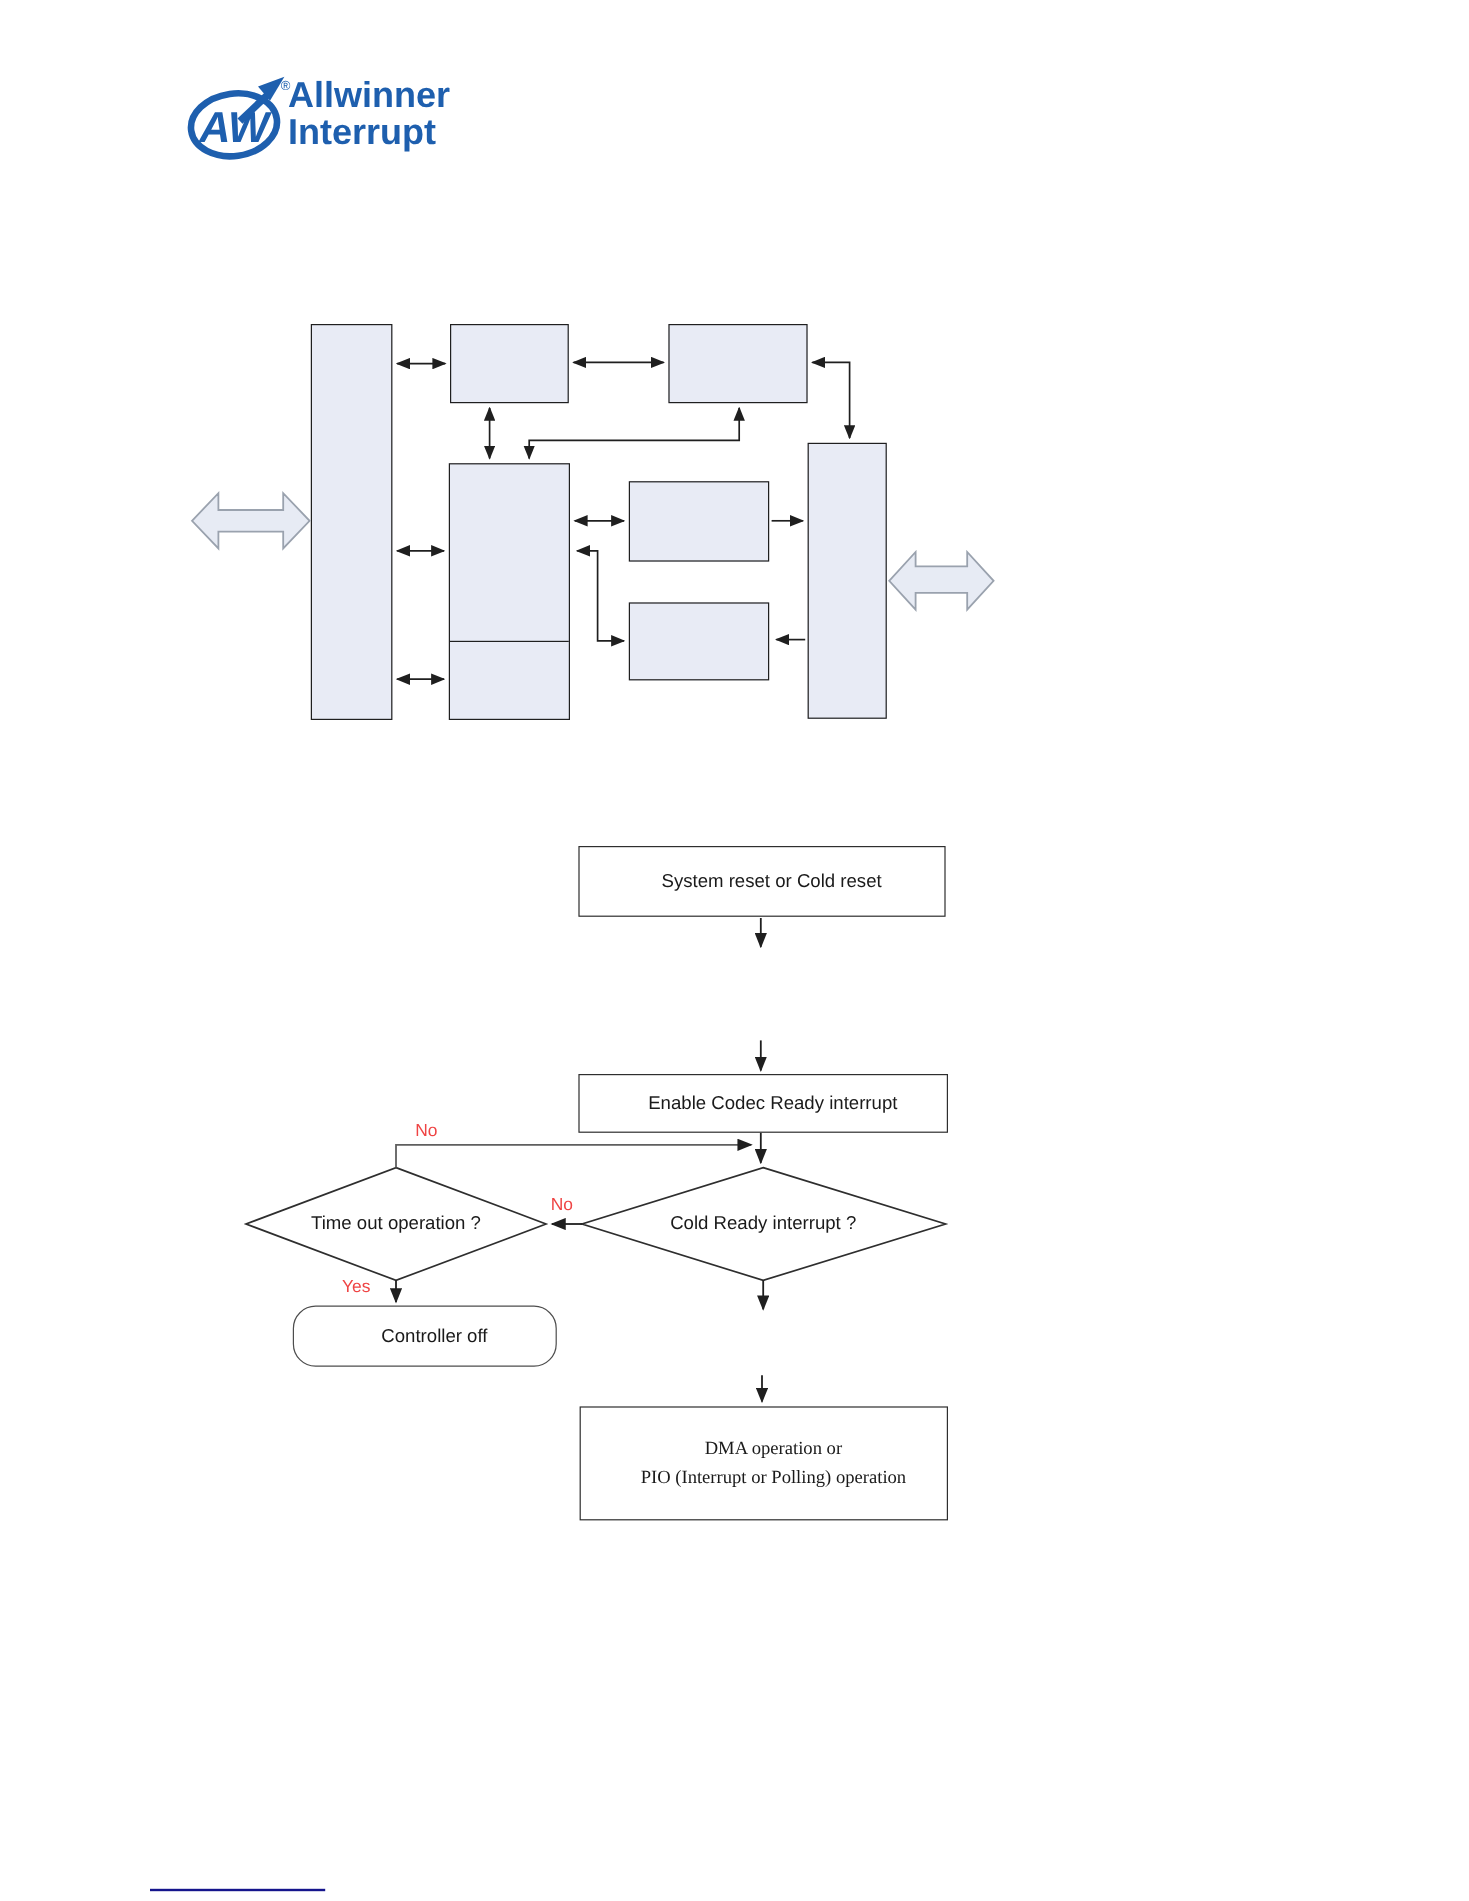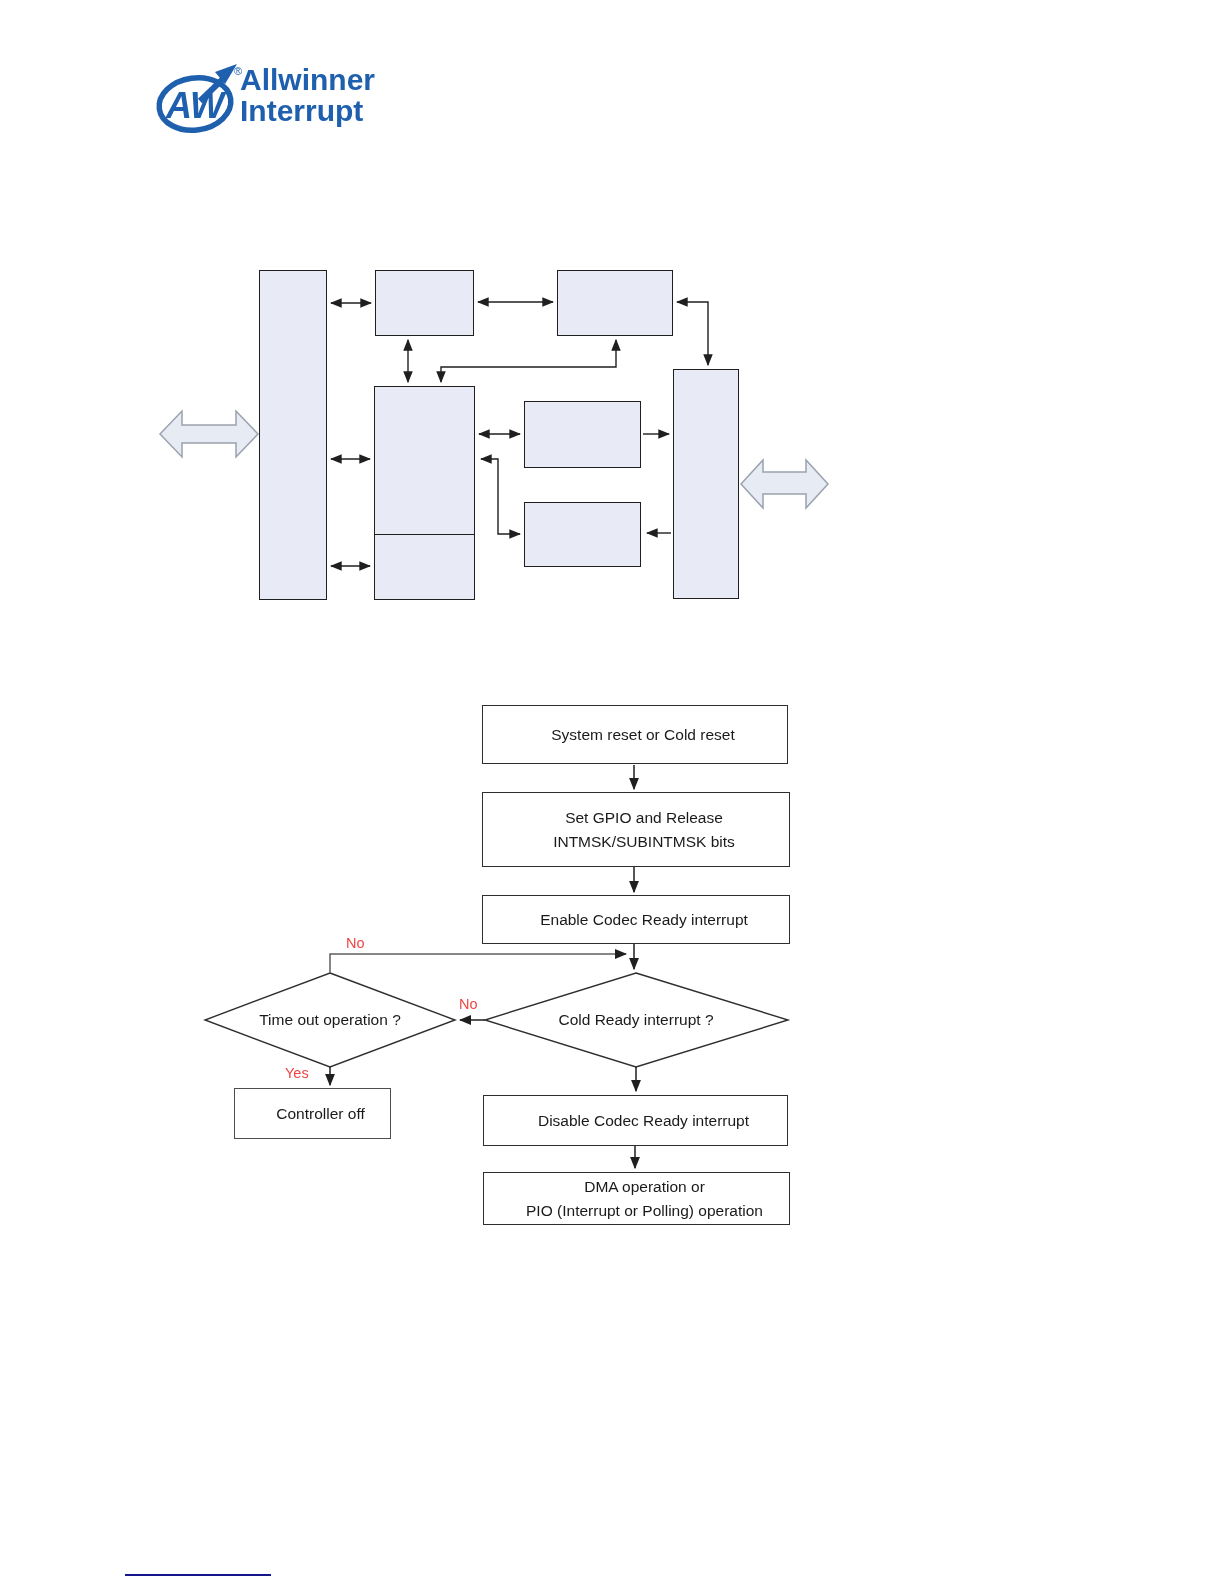--- a/index.html
+++ b/index.html
@@ -52,34 +52,27 @@
   <div class="bbox" style="left:374px;top:386px;width:101px;height:214px;">
     <div class="divider" style="top:147px;"></div>
   </div>
   <div class="bbox" style="left:524px;top:401px;width:117px;height:67px;"></div>
   <div class="bbox" style="left:524px;top:502px;width:117px;height:65px;"></div>
   <div class="bbox" style="left:673px;top:369px;width:66px;height:230px;"></div>
 
   <div class="fbox" style="left:482px;top:705px;width:306px;height:59px;">
     <div>System reset or Cold reset</div>
   </div>
-  <div class="fbox" style="left:482px;top:792px;width:308px;height:75px;">
-    <div>Set GPIO and Release</div>
-    <div>INTMSK/SUBINTMSK bits</div>
-  </div>
   <div class="fbox" style="left:482px;top:895px;width:308px;height:49px;">
     <div>Enable Codec Ready interrupt</div>
   </div>
-  <div class="fbox grayborder" style="left:234px;top:1088px;width:157px;height:51px;">
+  <div class="fbox grayborder" style="left:244px;top:1088px;width:220px;height:51px;border-radius:19px;">
     <div>Controller off</div>
   </div>
-  <div class="fbox" style="left:483px;top:1095px;width:305px;height:51px;">
-    <div>Disable Codec Ready interrupt</div>
-  </div>
-  <div class="fbox" style="left:483px;top:1172px;width:307px;height:53px;">
+  <div class="fbox" style="left:483px;top:1172px;width:307px;height:95px;font-family:Liberation Serif, serif;">
     <div>DMA operation or</div>
     <div>PIO (Interrupt or Polling) operation</div>
   </div>
 
   <svg id="overlay" width="1224" height="1584" viewBox="0 0 1224 1584">
     <defs>
       <marker id="ah" viewBox="0 0 10 8" refX="9" refY="4" markerWidth="8.5" markerHeight="6.8" orient="auto-start-reverse">
         <path d="M0,0 L10,4 L0,8 z" fill="#1f1f1f"></path>
       </marker>
     </defs>

